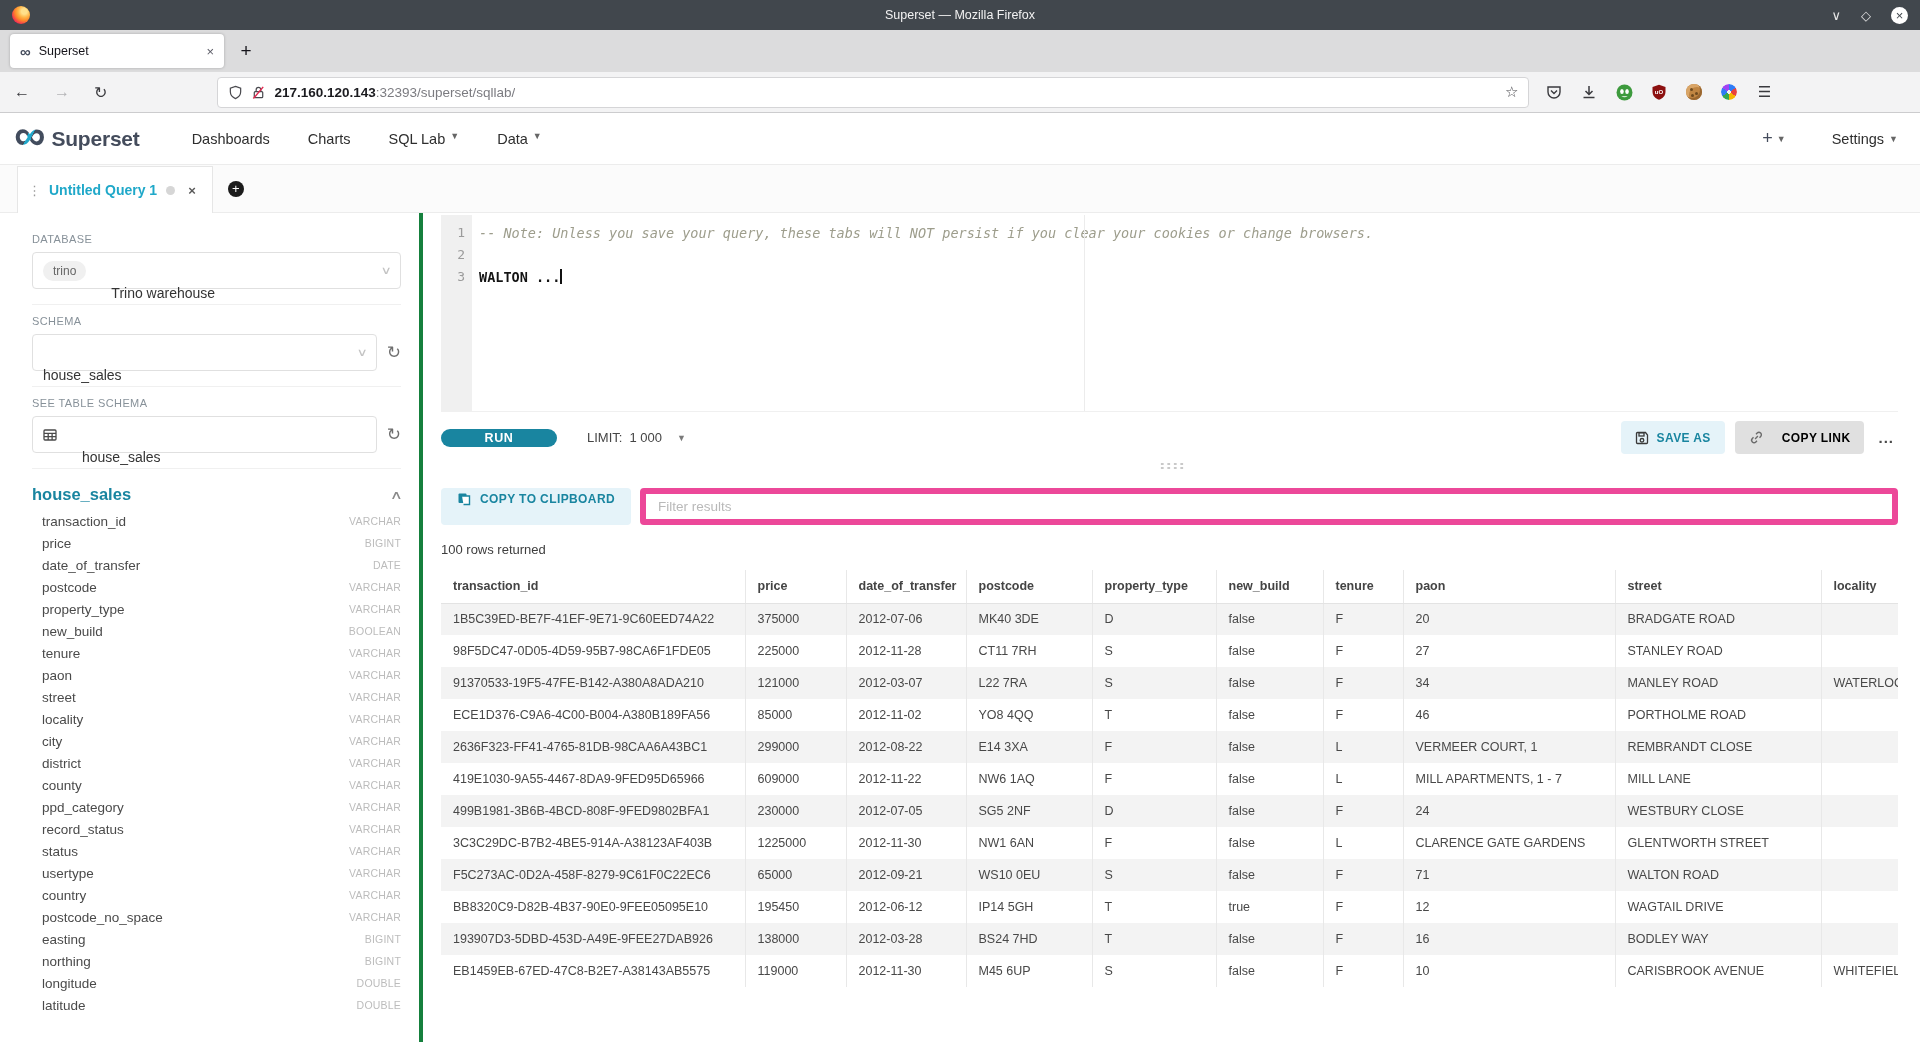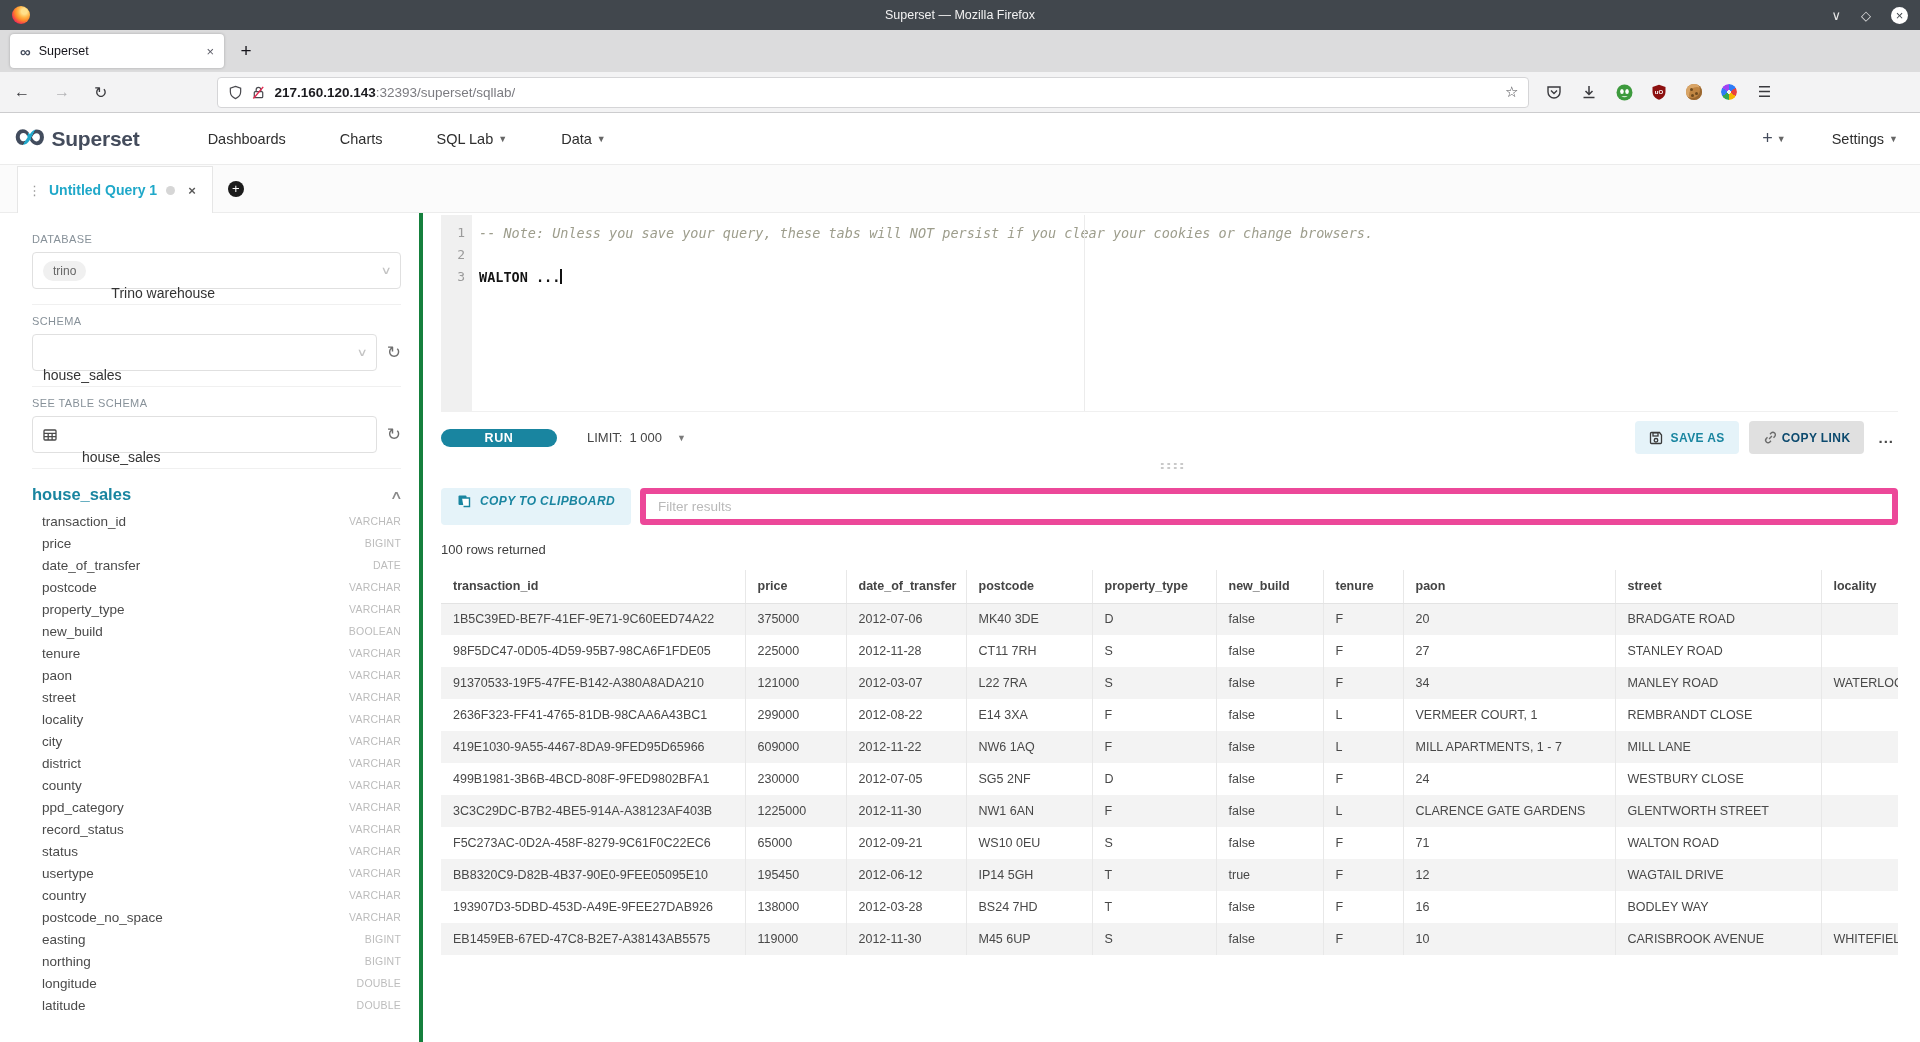--- a/index.html
+++ b/index.html
@@ -47,21 +47,21 @@
     -webkit-mask:radial-gradient(circle,transparent 0 2px,#000 2px); }
 
   
   .ss-nav { height:52px; background:#fff; border-bottom:1px solid #ececec; display:flex; align-items:center; padding:0 22px 0 14px; }
   .ss-logo { display:flex; align-items:center; gap:6px; margin-right:52px; }
   .ss-inf { font-size:44px; font-weight:700; line-height:30px; margin-top:-8px;
     background:linear-gradient(115deg,#424c5d 0 46%,#20a7c9 46% 57%,#424c5d 57%);
     -webkit-background-clip:text; background-clip:text; color:transparent; }
   .ss-brand { font-size:21px; font-weight:700; color:#444c5c; letter-spacing:-.2px; }
   .nav-menu { display:flex; gap:38px; align-items:center; }
-  .nav-item { font-size:14.5px; color:#2e2e2e; display:flex; align-items:center; gap:5px; cursor:pointer;margin-left:16px; }
+  .nav-item { font-size:14.5px; color:#2e2e2e; display:flex; gap:5px; cursor:pointer; }
   .nav-item .caret { font-size:9px; color:#666; }
   .nav-right { margin-left:auto; display:flex; gap:46px; align-items:center; }
   .nav-plus { font-size:18px; color:#444c5c; display:flex; align-items:center; gap:4px; }
   .nav-plus .caret, .nav-settings .caret { font-size:9px; color:#666; }
   .nav-settings { font-size:14.5px; color:#2e2e2e; display:flex; align-items:center; gap:5px; }
 
   
   .qtab-row { height:48px; background:#fbfbfb; border-bottom:1px solid #ececec; display:flex; align-items:flex-end; padding:0 0 0 17px; }
   .qtab { height:47px; background:#fff; border:1px solid #e6e6e6; border-bottom:none; display:flex;
     align-items:center; gap:9px; padding:0 16px 0 10px; margin-bottom:-1px; }
@@ -108,37 +108,37 @@
 
   .run-row { display:flex; align-items:center; margin:9px 22px 0 18px; }
   .run-btn { width:116px; height:18px; background:var(--run,#1985a0); color:#fff; border:none; border-radius:12px;
     font-size:12.5px; font-weight:700; letter-spacing:.6px; font-family:inherit; }
   .limit { display:flex; align-items:center; gap:7px; margin-left:30px; font-size:13px; color:#454545; }
   .limit .caret { color:#7a7a7a; font-size:9px; margin-left:8px; }
   .right-actions { margin-left:auto; display:flex; align-items:center; gap:10px; }
   .saveas-btn { height:33px; background:#e5f3f9; border:none; border-radius:4px; color:var(--link2,#1985a0);
     font-size:12px; font-weight:700; letter-spacing:.4px; display:flex; align-items:center; gap:8px;
     padding:0 14px; font-family:inherit; }
-  .copylink-btn { height:33px; background:#e0e0e0; border:none; border-radius:4px; color:#0c4a6e;
-    font-size:12px; font-weight:700; letter-spacing:.4px; display:flex; align-items:center; gap:4px;
+  .copylink-btn { height:33px; background:#e0e0e0; border:none; border-radius:4px; color:#000000;
+    font-size:12px; font-weight:700; letter-spacing:.4px; display:flex; align-items:center; gap:18px;
     padding:0 14px; font-family:inherit; }
   .more-btn { color:#4a4a4a; font-size:15px; font-weight:700; letter-spacing:1px; padding:0 4px; }
 
   .drag-handle { display:flex; justify-content:center; margin-top:8px; }
   .drag-handle .dots { width:26px; height:7px; background:radial-gradient(circle 1.5px, #c9c9c9 1.4px, transparent 1.5px);
     background-size:6.5px 4px; }
 
   .south-tabs { display:flex; gap:26px; margin:8px 22px 0 18px; border-bottom:1px solid #e8e8e8; }
   .stab { font-size:12px; font-weight:700; letter-spacing:.3px; color:#4f4f4f; padding:10px 2px 11px; cursor:pointer; }
   .stab.active { color:#323c52; border-bottom:2.5px solid var(--tabline,#3a4460); padding-bottom:8.5px; }
 
   .result-actions { display:flex; align-items:center; margin:19px 22px 0 18px; gap:9px; }
   .copyclip-btn { height:37px; background:#e5f3f9; border:none; border-radius:4px; color:var(--link2,#1985a0);
-    font-size:12px; font-weight:700; letter-spacing:.4px; display:flex; align-items:flex-end; gap:9px;
-    padding:17px 16px; font-family:inherit;font-style:italic; }
+    font-size:12px; font-weight:700; letter-spacing:.4px; display:flex; align-items:flex-start; gap:9px;
+    padding:4px 16px; font-family:inherit; }
   .filter-input { flex:1; height:37px; border:6px solid #ec4899; border-radius:4px; padding:0 12px;
     font-size:13.5px; color:#333; font-family:inherit; }
   .filter-input::placeholder { color:#b9b9b9; }
 
   .rows-returned { margin:17px 22px 0 18px; font-size:13px; color:#3d3d3d; }
 
   .result-table-wrap { margin:13px 22px 0 18px; overflow:hidden; }
   table.results { border-collapse:collapse; table-layout:fixed; width:1457px; }
   .results th { font-size:12.5px; font-weight:700; color:#444; text-align:left; padding:0 8px 0 12px;
     height:33px; border-left:1px solid #e8e8e8; border-bottom:1px solid #e3e3e3; background:#fff;
@@ -533,20 +533,32 @@
               <td>2012-03-07</td>
               <td>L22 7RA</td>
               <td>S</td>
               <td>false</td>
               <td>F</td>
               <td>34</td>
               <td>MANLEY ROAD</td>
               <td>WATERLOO</td>
             </tr>
             <tr>
+              <td>ECE1D376-C9A6-4C00-B004-A380B189FA56</td>
+              <td>85000</td>
+              <td>2012-11-02</td>
+              <td>YO8 4QQ</td>
+              <td>T</td>
+              <td>false</td>
+              <td>F</td>
+              <td>46</td>
+              <td>PORTHOLME ROAD</td>
+              <td></td>
+            </tr>
+            <tr>
               <td>2636F323-FF41-4765-81DB-98CAA6A43BC1</td>
               <td>299000</td>
               <td>2012-08-22</td>
               <td>E14 3XA</td>
               <td>F</td>
               <td>false</td>
               <td>L</td>
               <td>VERMEER COURT, 1</td>
               <td>REMBRANDT CLOSE</td>
               <td></td>

